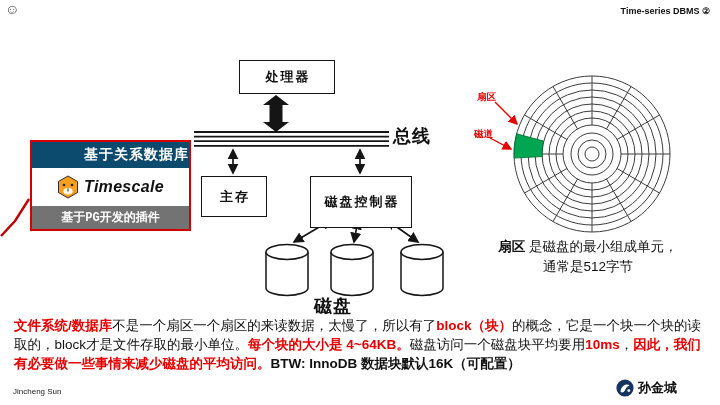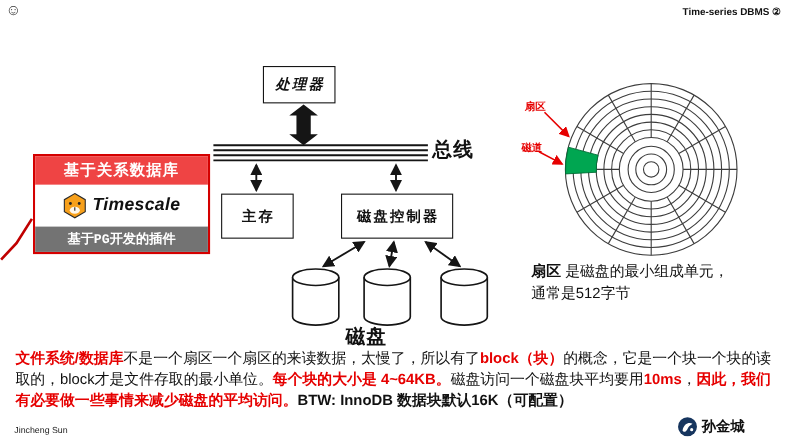--- a/index.html
+++ b/index.html
@@ -8,35 +8,35 @@
     font-family:"Liberation Sans", sans-serif;color:#111;
   }
   .lineart{position:absolute;left:0;top:0;z-index:1;}
   .abs{position:absolute;z-index:2;}
   .smiley{left:5px;top:1px;font-size:14px;color:#333;}
   .corner{right:10px;top:6px;font-size:9px;font-weight:600;color:#111;}
   .box{
     border:1.6px solid #151515;background:#fff;display:flex;align-items:center;justify-content:center;
     font-size:13px;letter-spacing:2px;padding-left:2px;font-weight:600;box-sizing:border-box;
   }
-  .cpu{left:239px;top:60px;width:66px;height:34px;font-style:italic;}
+  .cpu{left:239px;top:60px;width:96px;height:34px;}
   .mem{left:201px;top:176px;width:66px;height:41px;}
-  .ctrl{left:310px;top:176px;width:102px;height:41px;}
+  .ctrl{left:310px;top:176px;width:102px;height:52px;}
   .lbl{font-size:18px;font-weight:700;letter-spacing:1px;}
   .bus-lbl{left:393px;top:124px;}
   .disks-lbl{left:308px;top:294px;width:50px;text-align:center;}
   .callout{left:30px;top:140px;width:157px;border:2px solid #d40000;background:#fff;}
-  .co-head{background:#ef4444;color:#fff;font-size:14px;font-weight:700;text-align:center;padding:4px 0;letter-spacing:1px;}
+  .co-head{background:#0c4a6e;color:#fff;font-size:14px;font-weight:700;text-align:right;padding:4px 0;letter-spacing:1px;}
   .co-mid{height:38px;display:flex;align-items:center;justify-content:center;gap:5px;background:#fff;font-style:italic;}
   .brand{font-size:16px;font-weight:700;color:#101010;letter-spacing:0.3px;}
   .co-foot{background:#737373;color:#fff;font-size:12px;font-weight:600;text-align:center;padding:3px 0;font-family:Liberation Mono, monospace;}
   .ptr{color:#e60000;font-size:9.5px;font-weight:600;}
   .sector-ptr{left:477px;top:91px;}
   .track-ptr{left:474px;top:128px;}
-  .disk-caption{left:483px;top:237px;font-size:13.5px;line-height:1.45;color:#111;width:210px;}
+  .disk-caption{left:483px;top:237px;font-size:13.5px;line-height:1.45;color:#111;width:210px;text-align:center;}
   .disk-caption b{font-weight:700;}
   .note{left:14px;top:316px;width:690px;font-size:13.5px;line-height:19px;margin:0;color:#111;}
   .note .red{color:#e60000;}
   .note .b{font-weight:700;}
   .author{left:13px;top:387px;font-size:8px;color:#222;}
   .wechat{left:616px;top:379px;display:flex;align-items:center;gap:4px;}
   .wechat-name{font-size:13px;font-weight:700;color:#111;}
 </style>
 </head>
 <body>

